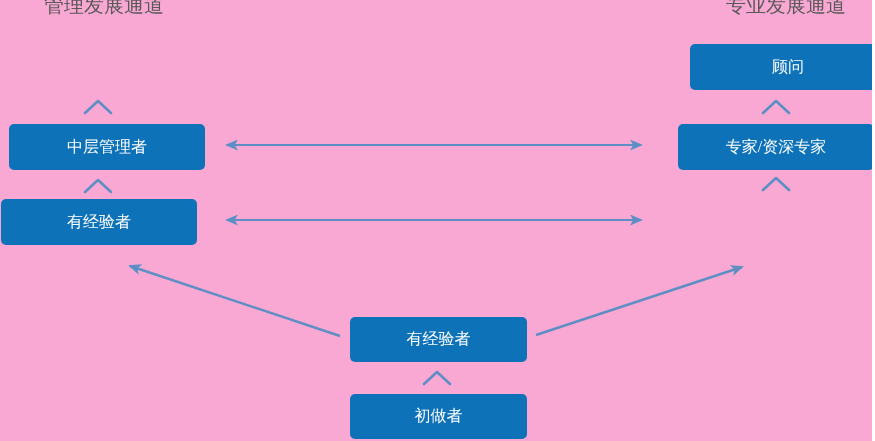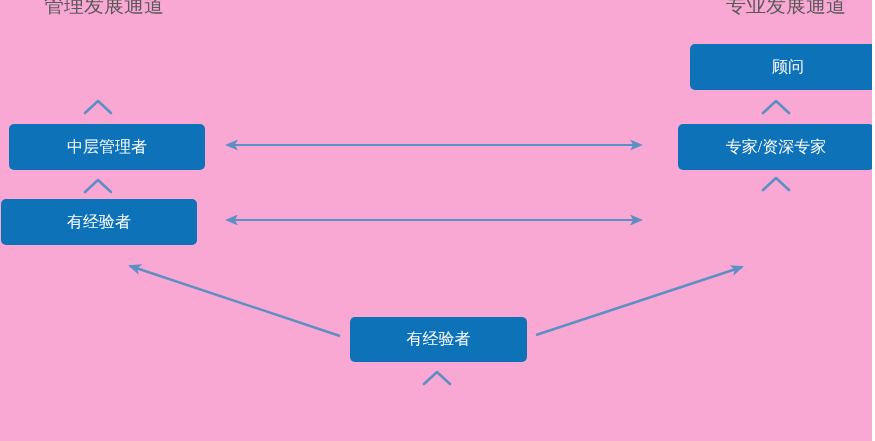--- a/index.html
+++ b/index.html
@@ -88,14 +88,15 @@
 
   <div class="node" id="node-frontline-manager">有经验者</div>
 
   <div class="node" id="node-consultant">顾问</div>
 
   <div class="node" id="node-expert">专家/资深专家</div>
 
 
   <div class="node small" id="node-experienced">有经验者</div>
 
+  <div class="node small" id="node-beginner">初做者</div>
 
 </div>
 
 </body></html>

